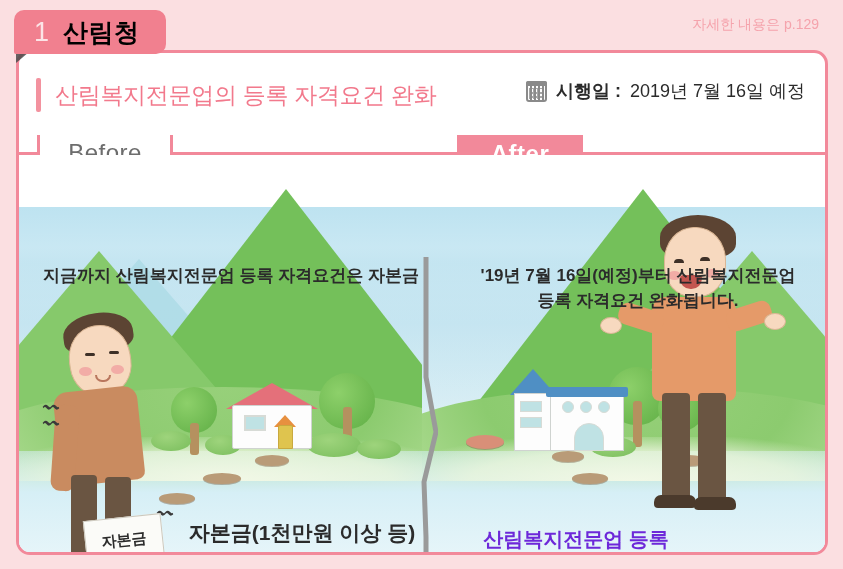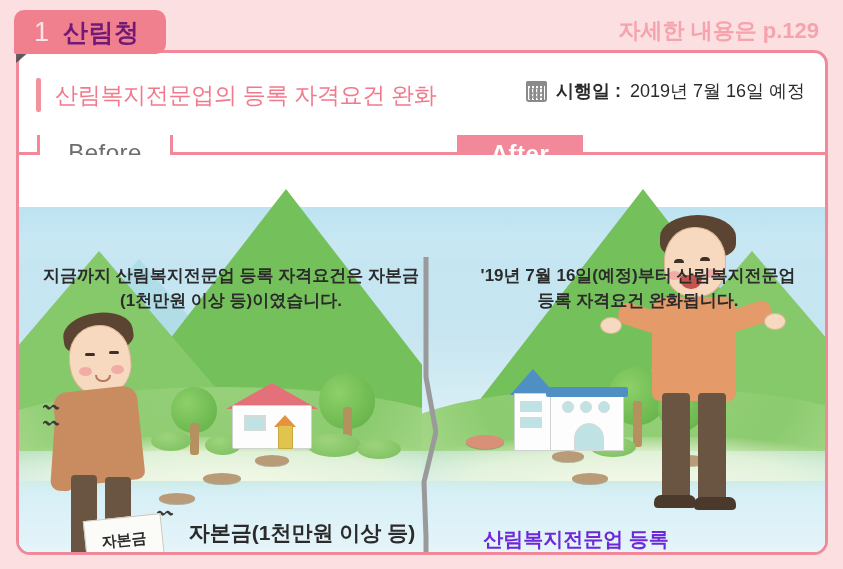--- a/index.html
+++ b/index.html
@@ -15,32 +15,32 @@
 
   .tab {
     position: absolute; left: 14px; top: 10px;
     height: 44px; padding: 0 26px 0 20px;
     background: #f1808f;
     border-radius: 10px 10px 10px 2px;
     display: flex; align-items: center; gap: 14px;
     z-index: 6;
   }
   .tab-num { color: #fce4e7; font-size: 27px; font-weight: 400; line-height: 1; }
-  .tab-title { color: #701a75; font-size: 25px; font-weight: 700; letter-spacing: .5px; }
+  .tab-title { color: #000000; font-size: 25px; font-weight: 700; letter-spacing: .5px; }
   .tab-notch {
     position: absolute; left: 16px; top: 52px;
     width: 0; height: 0;
     border-left: 13px solid #4a4a4a;
     border-bottom: 11px solid transparent;
     opacity: .85; z-index: 5;
   }
 
   .ref-note {
     position: absolute; right: 24px; top: 16px;
-    font-size: 22px; color: #f5a3ac; font-weight: 700; z-index: 6; margin-left: 27px;
+    font-size: 14px; color: #f5a3ac; font-weight: 400; z-index: 6; margin-left: 27px;
   }
 
   
   .card {
     position: absolute; left: 16px; top: 50px;
     width: 812px; height: 505px;
     background: #ffffff;
     border: 3px solid #f2899a;
     border-radius: 14px;
     overflow: hidden;
@@ -453,21 +453,20 @@
         </div>
       </div>
 
       <svg class="divider" viewBox="0 0 24 400" preserveAspectRatio="none">
         <polyline points="12,0 12,120 22,175 10,225 12,280 12,400" fill="none" stroke="#9a9a9a" stroke-width="5" stroke-linejoin="round"></polyline>
       </svg>
     </div>
 
     <div class="desc desc-left">
       <div>지금까지 산림복지전문업 등록 자격요건은 자본금</div>
-      <div>(1천만원 이상 등)이였습니다.</div>
     </div>
     <div class="desc desc-right">
       <div>'19년 7월 16일(예정)부터 산림복지전문업</div>
       <div>등록 자격요건 완화됩니다.</div>
     </div>
 
     <div class="cap cap-left">자본금(1천만원 이상 등)</div>
     <div class="cap cap-right-main">
       <div>산림복지전문업 등록</div>
       <div>지금까지 완화</div>

